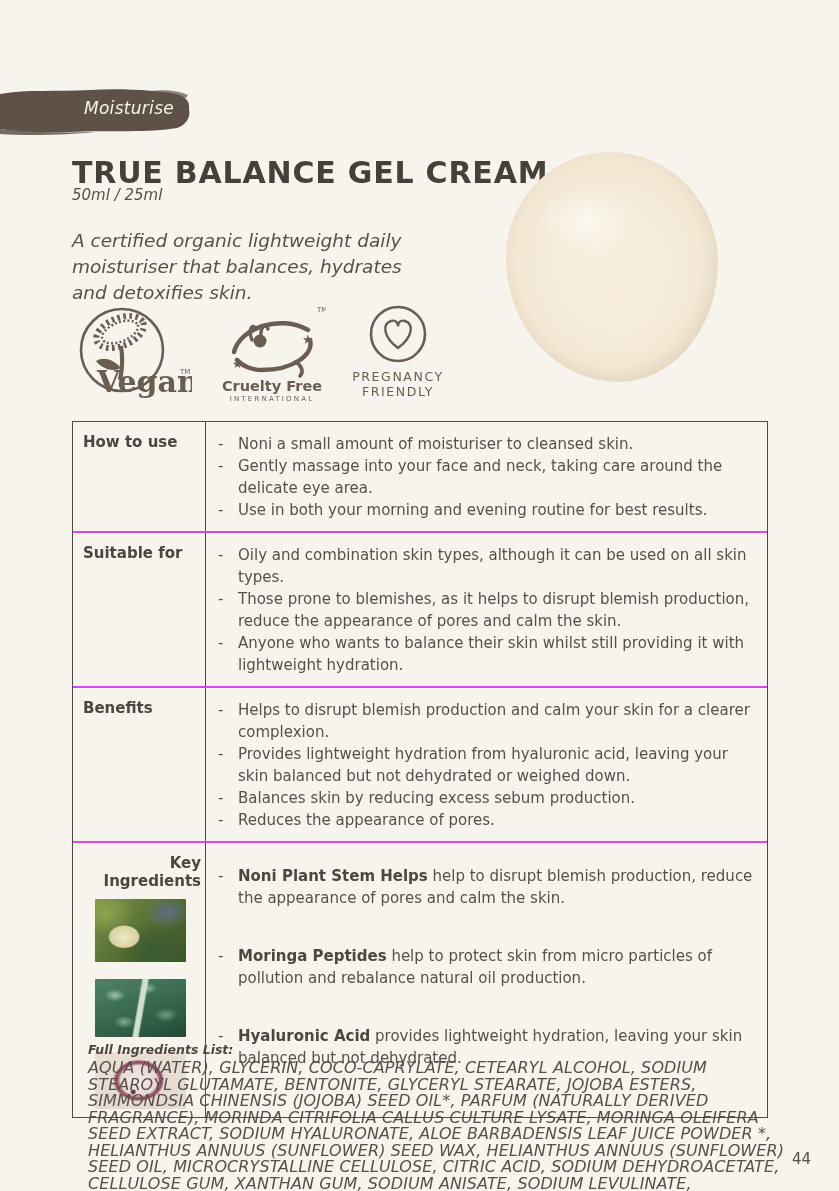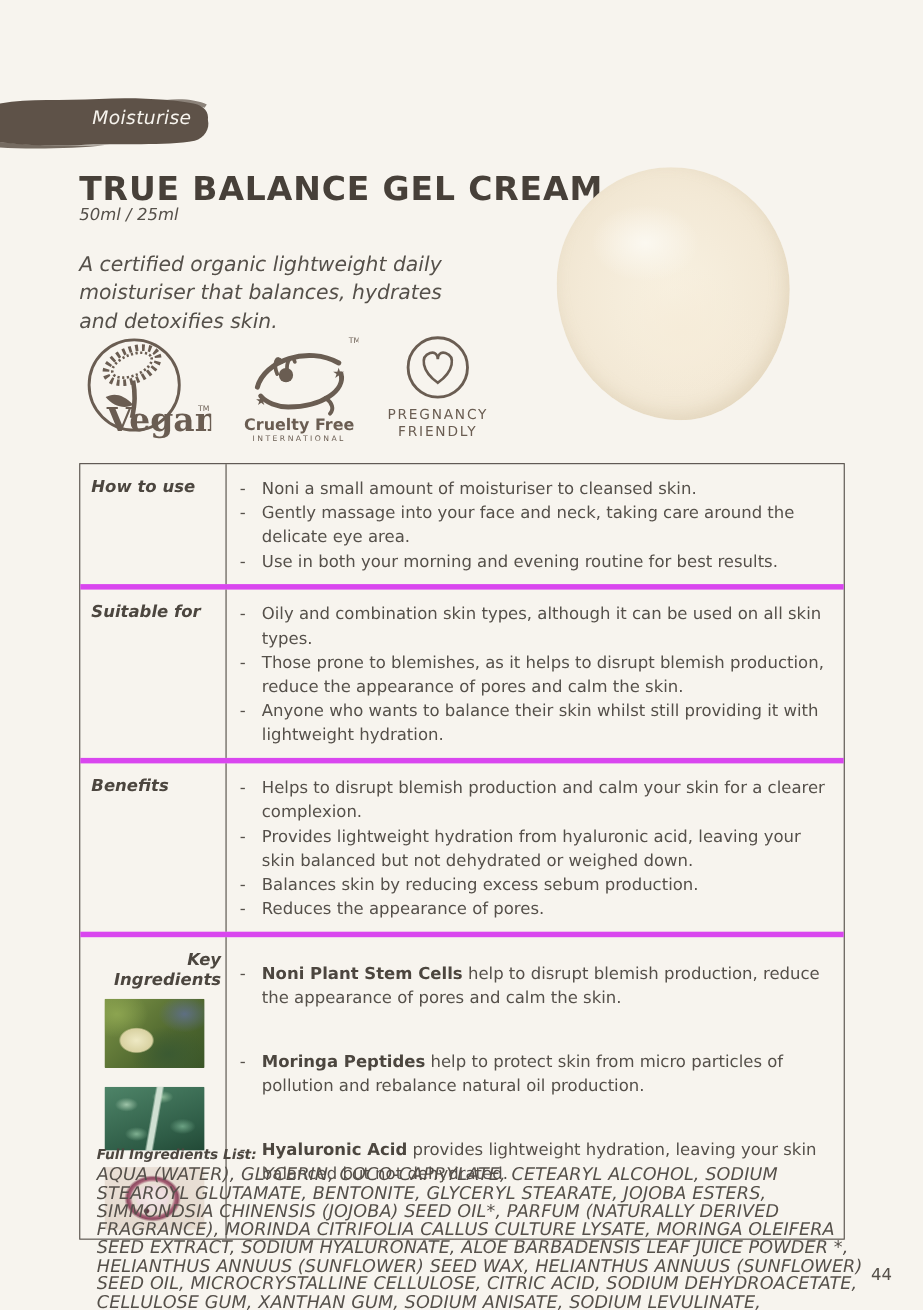--- a/index.html
+++ b/index.html
@@ -52,26 +52,26 @@
       radial-gradient(ellipse 90px 80px at 55% 65%, #f6ecd9 0%, rgba(246,236,217,0) 75%),
       radial-gradient(ellipse 120px 130px at 50% 50%, #f8f1e1 0%, #f3e9d6 70%, #efe4cf 100%);
     box-shadow: inset -4px -6px 14px rgba(205,188,158,.35);
   }
 
   
   .table {
     position:absolute; top:421px; left:72px; width:696px;
     border:1px solid #514b45; background:transparent;
   }
-  .trow { display:flex; border-top:5px solid #d946ef; }
+  .trow { display:flex; border-top:2px solid #d946ef; }
   .trow:first-child { border-top:none; }
   .cell-label {
     width:133px; flex:0 0 133px; border-right:1px solid #514b45;
     padding:11px 0 8px 10px;
-    font-size:15px; font-weight:bold; font-style:italic; color:#4c463f;
+    font-size:15px; font-weight:bold; color:#4c463f;
   }
   .cell-content { flex:1; padding:11px 10px 10px 12px; font-size:15px; line-height:22px; color:#55504a; }
   .r1 { min-height:95px; } .r2 { min-height:134px; } .r3 { min-height:137px; } .r4 { min-height:253px; }
   .bullet { display:flex; }
   .bullet .dash { flex:0 0 20px; }
   .ing-para { margin-bottom:36px; }
   .ing-para:last-child { margin-bottom:0; }
   .ing-para b { color:#4c463f; }
   .cell-content.keys { padding-top:22px; }
 
@@ -231,21 +231,21 @@
     <div class="trow r4">
       <div class="cell-label" style="padding-right:4px;text-align:right;">
         <span>Key Ingredients</span>
         <div class="ing-img img-noni"></div>
         <div class="ing-img img-moringa"></div>
         <div class="ing-img img-hyaluronic"></div>
       </div>
       <div class="cell-content keys">
         <div class="bullet ing-para">
           <span class="dash">-</span>
-          <span><b>Noni Plant Stem Cells</b> <span>help to disrupt blemish production, reduce the appearance of pores and calm the skin.</span></span>
+          <span><b>Noni Plant Stem Helps</b> <span>help to disrupt blemish production, reduce the appearance of pores and calm the skin.</span></span>
         </div>
         <div class="bullet ing-para">
           <span class="dash">-</span>
           <span><b>Moringa Peptides</b> <span>help to protect skin from micro particles of pollution and rebalance natural oil production.</span></span>
         </div>
         <div class="bullet ing-para">
           <span class="dash">-</span>
           <span><b>Hyaluronic Acid</b> <span>provides lightweight hydration, leaving your skin balanced but not dehydrated.</span></span>
         </div>
       </div>

